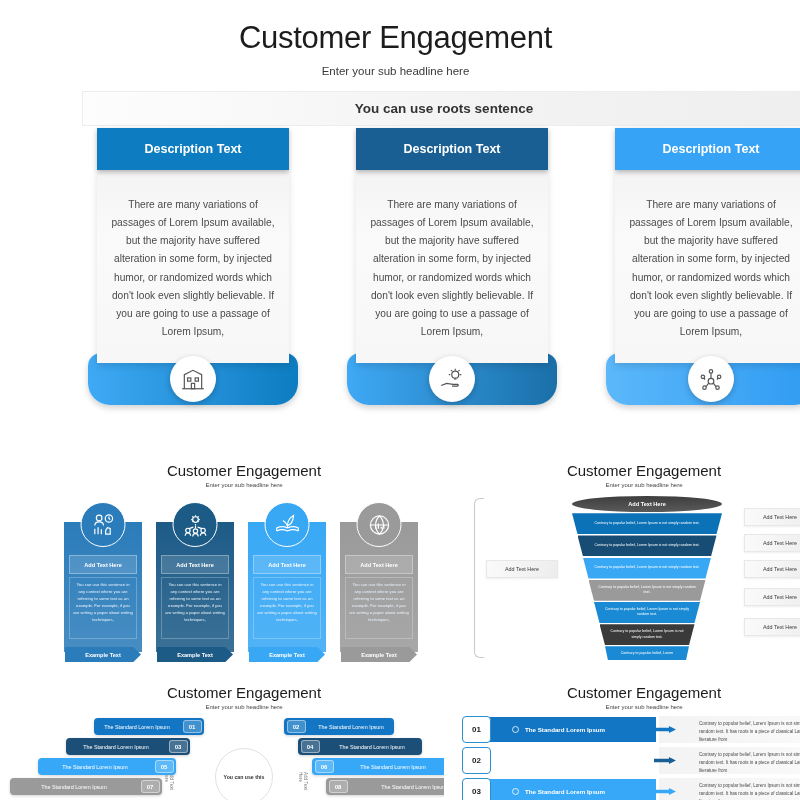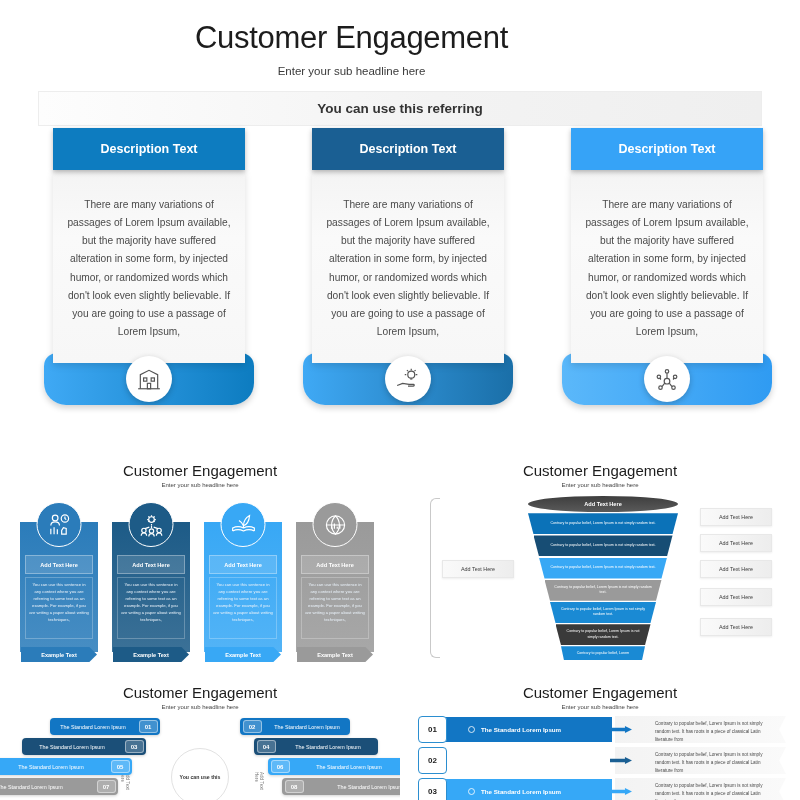--- a/index.html
+++ b/index.html
@@ -2,21 +2,21 @@
 <html><head>
 <meta charset="utf-8">
 <style>
   * { box-sizing: border-box; margin: 0; padding: 0; }
   html, body {
     width: 800px; height: 800px;
     background: #ffffff;
     font-family: "Liberation Sans", sans-serif;
     overflow: hidden;
   }
-  .page { position: relative; width: 703px; height: 800px; }
+  .page { position: relative; width: 703px; height: 800px; margin-left: 44px; }
 
   
   .hero-title {
     text-align: center;
     font-size: 31px;
     font-weight: 400;
     color: #1c1c1c;
     letter-spacing: -0.3px;
     padding-top: 20px;
   }
@@ -200,21 +200,21 @@
 </style>
 </head>
 <body>
 
 <div class="page">
 
   <div>
     <div class="hero-title">Customer Engagement</div>
     <div class="hero-sub">Enter your sub headline here</div>
     <div class="sentence-bar">
-      <span>You can use this referring</span>
+      <span>You can use roots sentence</span>
     </div>
   </div>
 
   <div class="cards" id="cards">
       <div class="card c1">
         <div class="card-foot" style="background: linear-gradient(to right, rgb(63, 169, 245), rgb(13, 124, 192));"></div>
         <div class="card-head" style="background: rgb(13, 124, 192);">
           <span>Description Text</span>
         </div>
         <div class="card-body">There are many variations of passages of Lorem Ipsum available, but the majority have suffered alteration in some form, by injected humor, or randomized words which don't look even slightly believable. If you are going to use a passage of Lorem Ipsum,</div>

